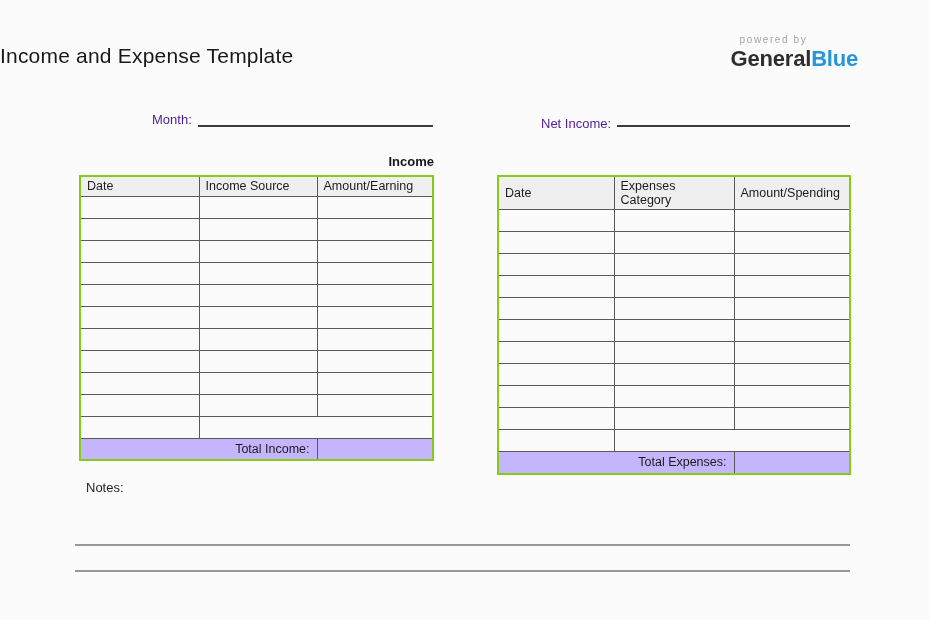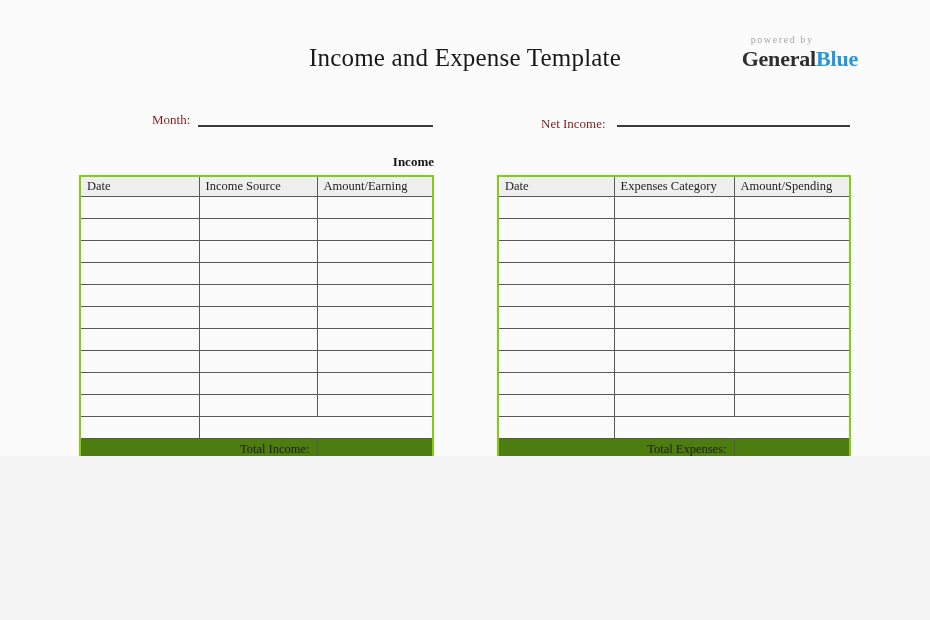--- a/index.html
+++ b/index.html
@@ -1,33 +1,32 @@
 <!DOCTYPE html>
 <html><head>
 <meta charset="utf-8">
 <style>
   * { margin: 0; padding: 0; box-sizing: border-box; }
   html, body { background: #f4f4f4; }
   .page {
     position: relative;
     width: 930px;
-    height: 456px;
+    height: 620px;
     background: #fbfbfb;
-    font-family: Liberation Serif, serif;
+    font-family: Liberation Sans, sans-serif;
     color: #1f1f1f;
     overflow: hidden;
     padding-left: 36px;
   }
 
   
   .page-title {
     position: absolute;
     left: 0; right: 0; top: 44px;
-    text-align: center;
-    font-size: 25px;
+    font-size: 21px;
     font-weight: 400;
     color: #181818;
     letter-spacing: 0.2px;
   }
 
   
   .logo { position: absolute; top: 34px; right: 72px; text-align: left; }
   .logo .powered {
     font-size: 10px;
     color: #a5a5a5;
@@ -38,21 +37,21 @@
   .logo .brand {
     font-size: 22px;
     font-weight: 600;
     color: #2e2e2e;
     line-height: 1.1;
     letter-spacing: -0.2px;
     text-align: right;
   }
 
   
-  .field-label { position: absolute; font-size: 13px; color: #7f1d1d; }
+  .field-label { position: absolute; font-size: 13px; color: #4c1d95; }
   .field-line {
     position: absolute;
     height: 16px;
     border-bottom: 2px solid #3c3c3c;
     cursor: text;
   }
   .month-label { left: 152px; top: 112px; }
   .month-line  { left: 198px; top: 111px; width: 235px; }
   .net-label   { left: 541px; top: 116px; }
   .net-line    { left: 617px; top: 111px; width: 233px; }
@@ -85,21 +84,21 @@
     background: #efefef;
     font-weight: 400;
     font-size: 12.5px;
     text-align: left;
     padding: 2px 6px;
     height: 20px;
     color: #1c1c1c;
   }
   td { height: 22px; }
   tr.total-row td {
-    background: #4d7c0f;
+    background: #c4b5fd;
     font-size: 12.5px;
     color: #1c1c1c;
   }
   td.total-label { text-align: right; padding-right: 7px; }
 
   
   .notes-label { position: absolute; left: 86px; top: 480px; font-size: 13px; }
   .notes-line {
     position: absolute;
     left: 75px;

